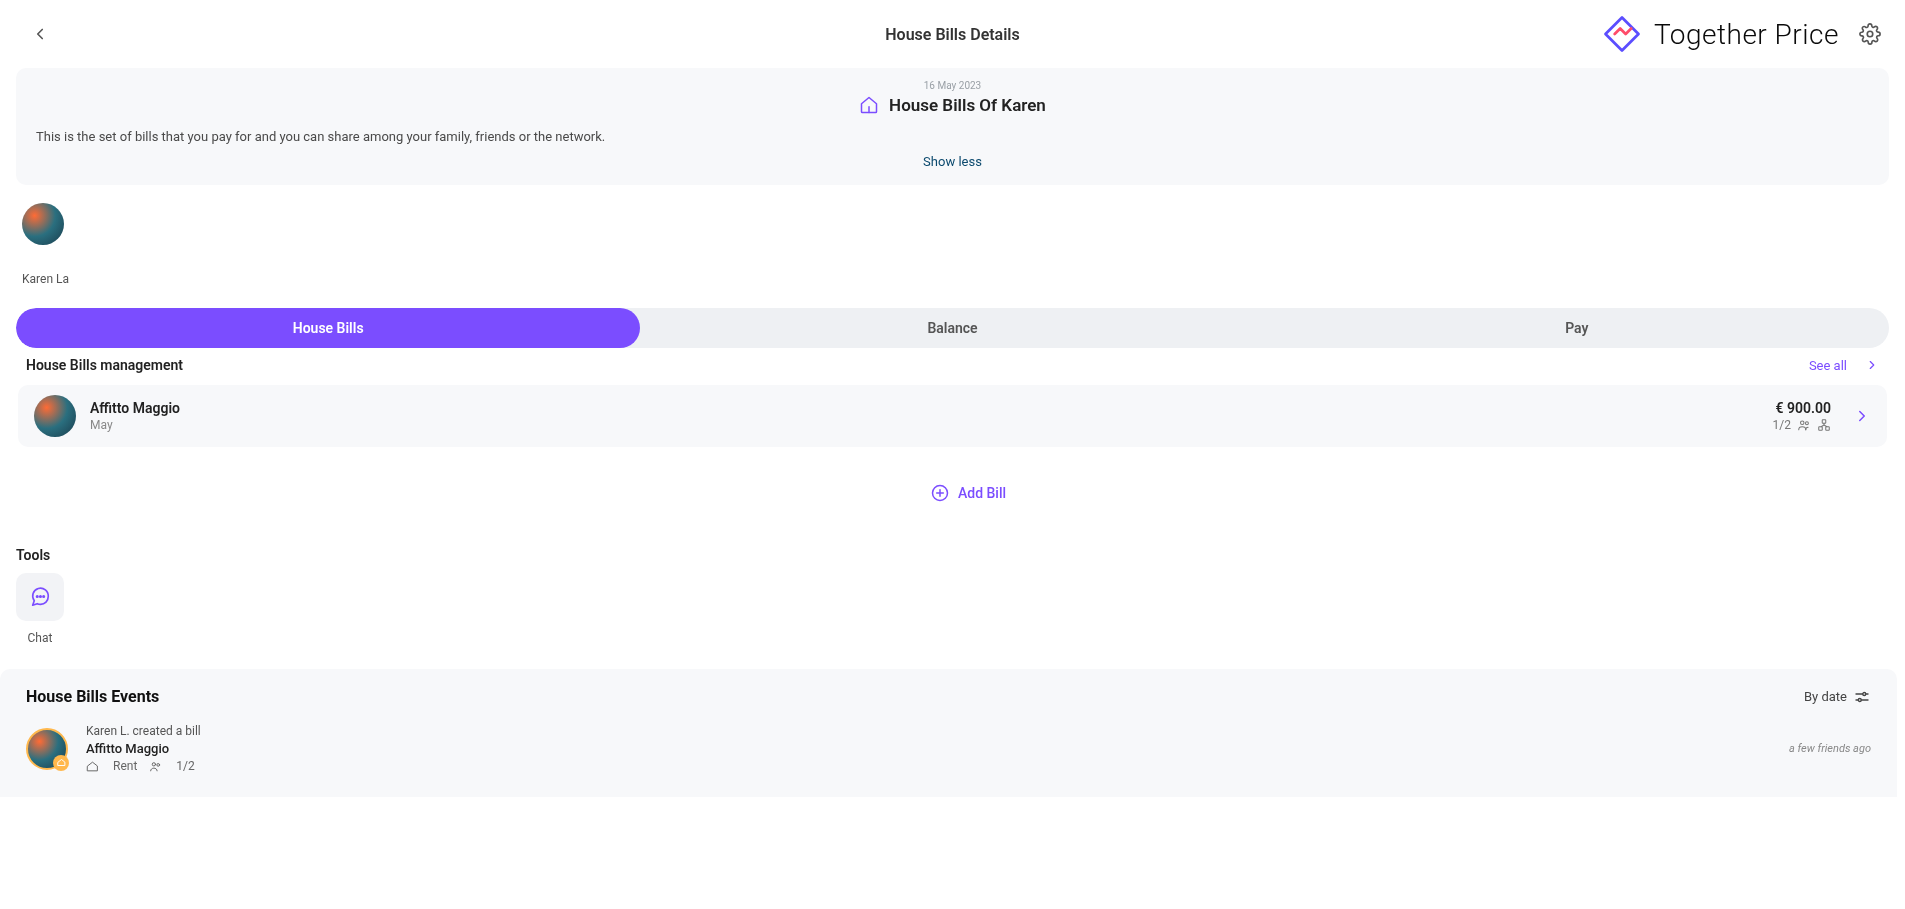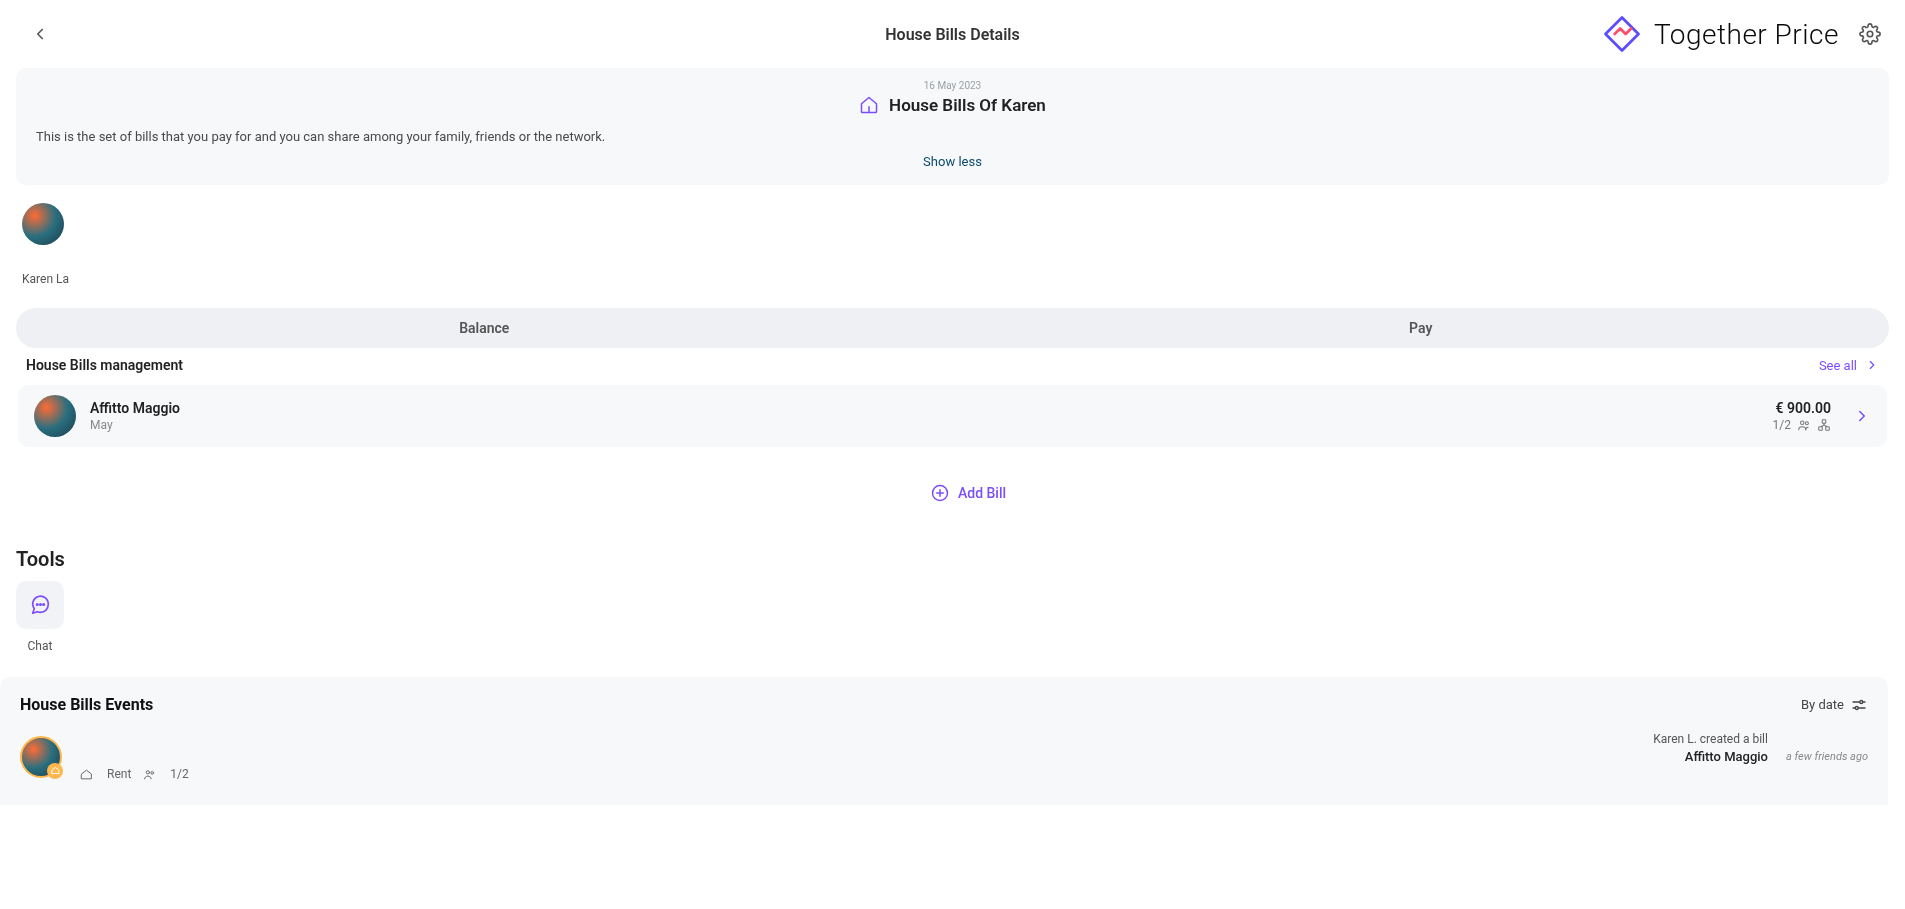--- a/index.html
+++ b/index.html
@@ -142,21 +142,21 @@
       padding: 9px 26px 12px;
     }
     .section-title {
       font-size: 14px;
       font-weight: 600;
       color: #222;
     }
     .see-all {
       display: flex;
       align-items: center;
-      gap: 8px;
+      gap: 18px;
       font-size: 13px;
       color: #7b4dff;
       cursor: pointer;
     }
 
     .bill-row {
       margin: 0 18px;
       background: #f7f8fa;
       border-radius: 10px;
       padding: 10px 16px;
@@ -210,21 +210,21 @@
       font-size: 14px;
       font-weight: 500;
       cursor: pointer;
       padding-left: 31px;
     }
 
     .tools-section {
       padding: 44px 16px 24px;
     }
     .tools-title {
-      font-size: 20px;
+      font-size: 14px;
       font-weight: 600;
       color: #222;
       margin-bottom: 10px;
     }
     .tool-tile {
       display: inline-flex;
       flex-direction: column;
       align-items: center;
       gap: 10px;
       cursor: pointer;
@@ -240,23 +240,22 @@
       color: #7b4dff;
     }
     .tool-label {
       font-size: 12px;
       color: #555;
     }
 
     .events-section {
       background: #f7f8fa;
       border-radius: 10px 10px 0 0;
-      margin: 0 17px 0 0;
-      padding: 18px 20px 24px;
-      text-align: right;
+      margin: 0 8px 0 0;
+      padding: 18px 26px 24px;
     }
     .events-header {
       display: flex;
       align-items: center;
       justify-content: space-between;
       margin-bottom: 18px;
     }
     .events-title {
       font-size: 16px;
       font-weight: 700;
@@ -372,20 +371,21 @@
   <div class="info-desc">This is the set of bills that you pay for and you can share among your family, friends or the network.</div>
   <span class="show-less">Show less</span>
 </div>
 
 <div class="owner-section">
   <div class="avatar avatar-lg"></div>
   <div class="owner-name">Karen La</div>
 </div>
 
 <div class="tabs">
+  <div class="tab active">House Bills</div>
   <div class="tab">Balance</div>
   <div class="tab">Pay</div>
 </div>
 
 <div class="section-header">
   <span class="section-title">House Bills management</span>
   <span class="see-all">
     <span>See all</span>
     <svg width="14" height="14" viewBox="0 0 24 24" fill="none" stroke="currentColor" stroke-width="2" stroke-linecap="round" stroke-linejoin="round">
         <polyline points="9 18 15 12 9 6"></polyline>

